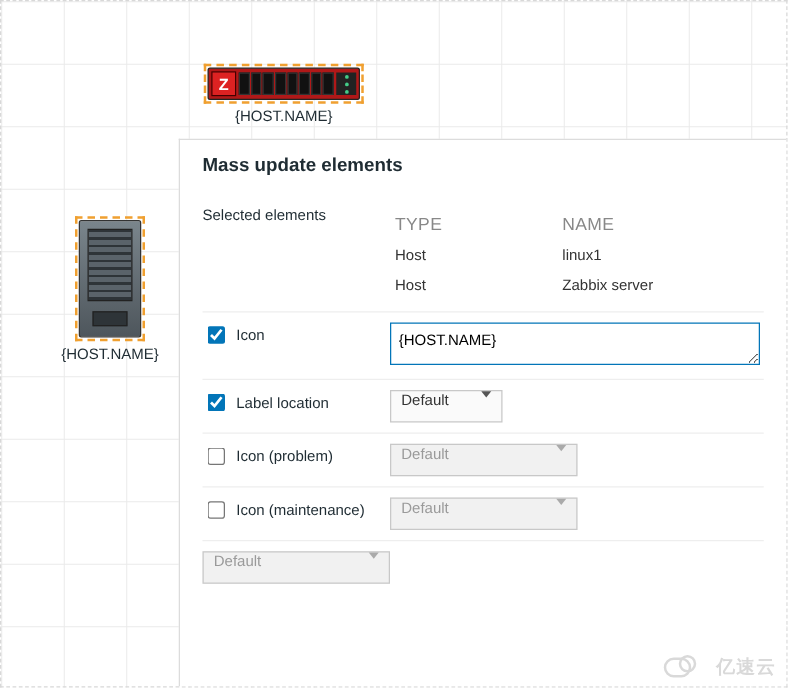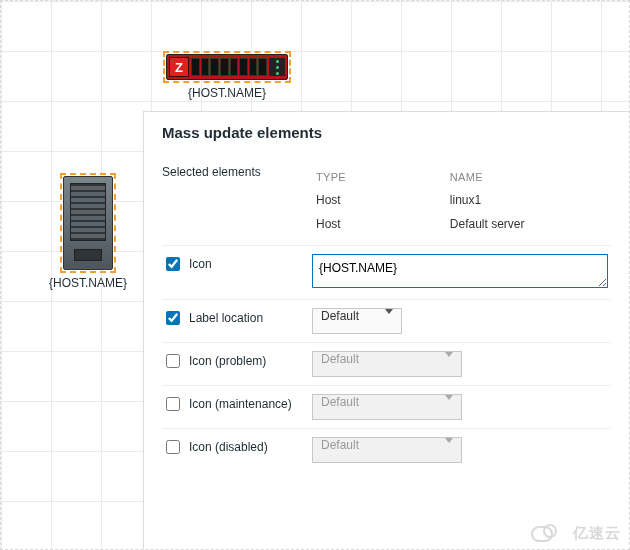--- a/index.html
+++ b/index.html
@@ -29,21 +29,21 @@
   .tower::after{content:"";position:absolute;left:10px;right:10px;bottom:8px;height:10px;background:#2e3438;border:1px solid #222}
   
   .dialog{position:absolute;left:142px;top:110px;right:0;bottom:0;background:#fff;border:1px solid #dcdcdc;border-right:none;border-bottom:none;padding:12px 18px 14px 18px;box-sizing:border-box;overflow:hidden}
   .dialog h2{margin:0 0 16px 0;font-size:15px;color:#1f2c33;font-weight:bold}
   .row{display:flex;align-items:flex-start;padding:8px 0;border-top:1px solid #eee}
   .row:first-of-type{border-top:none}
   .lcol{width:150px;display:flex;align-items:center;gap:6px;color:#1f2c33}
   .rcol{flex:1}
   input[type=checkbox]{width:14px;height:14px;accent-color:#0275b8}
   .tbl{width:100%;font-size:12px}
-  .tbl .hd{color:#888;letter-spacing:.3px;font-size:11px}
+  .tbl .hd{color:#888;letter-spacing:.3px;font-size:14px}
   .tbl td{padding:4px 2px}
   textarea{width:296px;height:34px;box-sizing:border-box;border:1px solid #0275b8;outline:none;font-family:inherit;font-size:12px;padding:6px;resize:both}
   .select{width:150px;height:26px;border:1px solid #c8c8c8;background:#fafafa;display:flex;align-items:flex-start;justify-content:space-between;padding:0 8px;box-sizing:border-box;color:#333}
   .select.small{width:90px}
   .select.disabled{background:#f1f1f1;color:#9a9a9a}
   .caret{width:0;height:0;border-left:4px solid transparent;border-right:4px solid transparent;border-top:5px solid #555}
   .select.disabled .caret{border-top-color:#aaa}
   .watermark{position:absolute;right:8px;bottom:6px;font-size:15px;color:#d9d9d9;font-weight:bold;letter-spacing:1px;display:flex;align-items:center;gap:20px}
   .watermark .c{width:18px;height:12px;border:2px solid #d9d9d9;border-radius:10px;position:relative}
   .watermark .c::after{content:"";position:absolute;right:-6px;top:-4px;width:10px;height:10px;border:2px solid #d9d9d9;border-radius:50%}
@@ -95,21 +95,21 @@
               <tr class="hd">
             <td style="width:45%">TYPE</td>
             <td>NAME</td>
           </tr>
           <tr>
             <td>Host</td>
             <td>linux1</td>
           </tr>
           <tr>
             <td>Host</td>
-            <td>Default server</td>
+            <td>Zabbix server</td>
           </tr>
         </tbody>
           </table>
       </div>
     </div>
 
     <div class="row">
       <div class="lcol">
         <input type="checkbox" checked="" style="">
         <span>Icon</span>
@@ -154,24 +154,20 @@
       </div>
       <div class="rcol">
         <div class="select disabled">
           <span>Default</span>
           <span class="caret"></span>
         </div>
       </div>
     </div>
 
     <div class="row">
-      <div class="lcol">
-        <input type="checkbox" style="">
-        <span>Icon (disabled)</span>
-      </div>
       <div class="rcol">
         <div class="select disabled">
           <span>Default</span>
           <span class="caret"></span>
         </div>
       </div>
     </div>
 
   </div>
 

